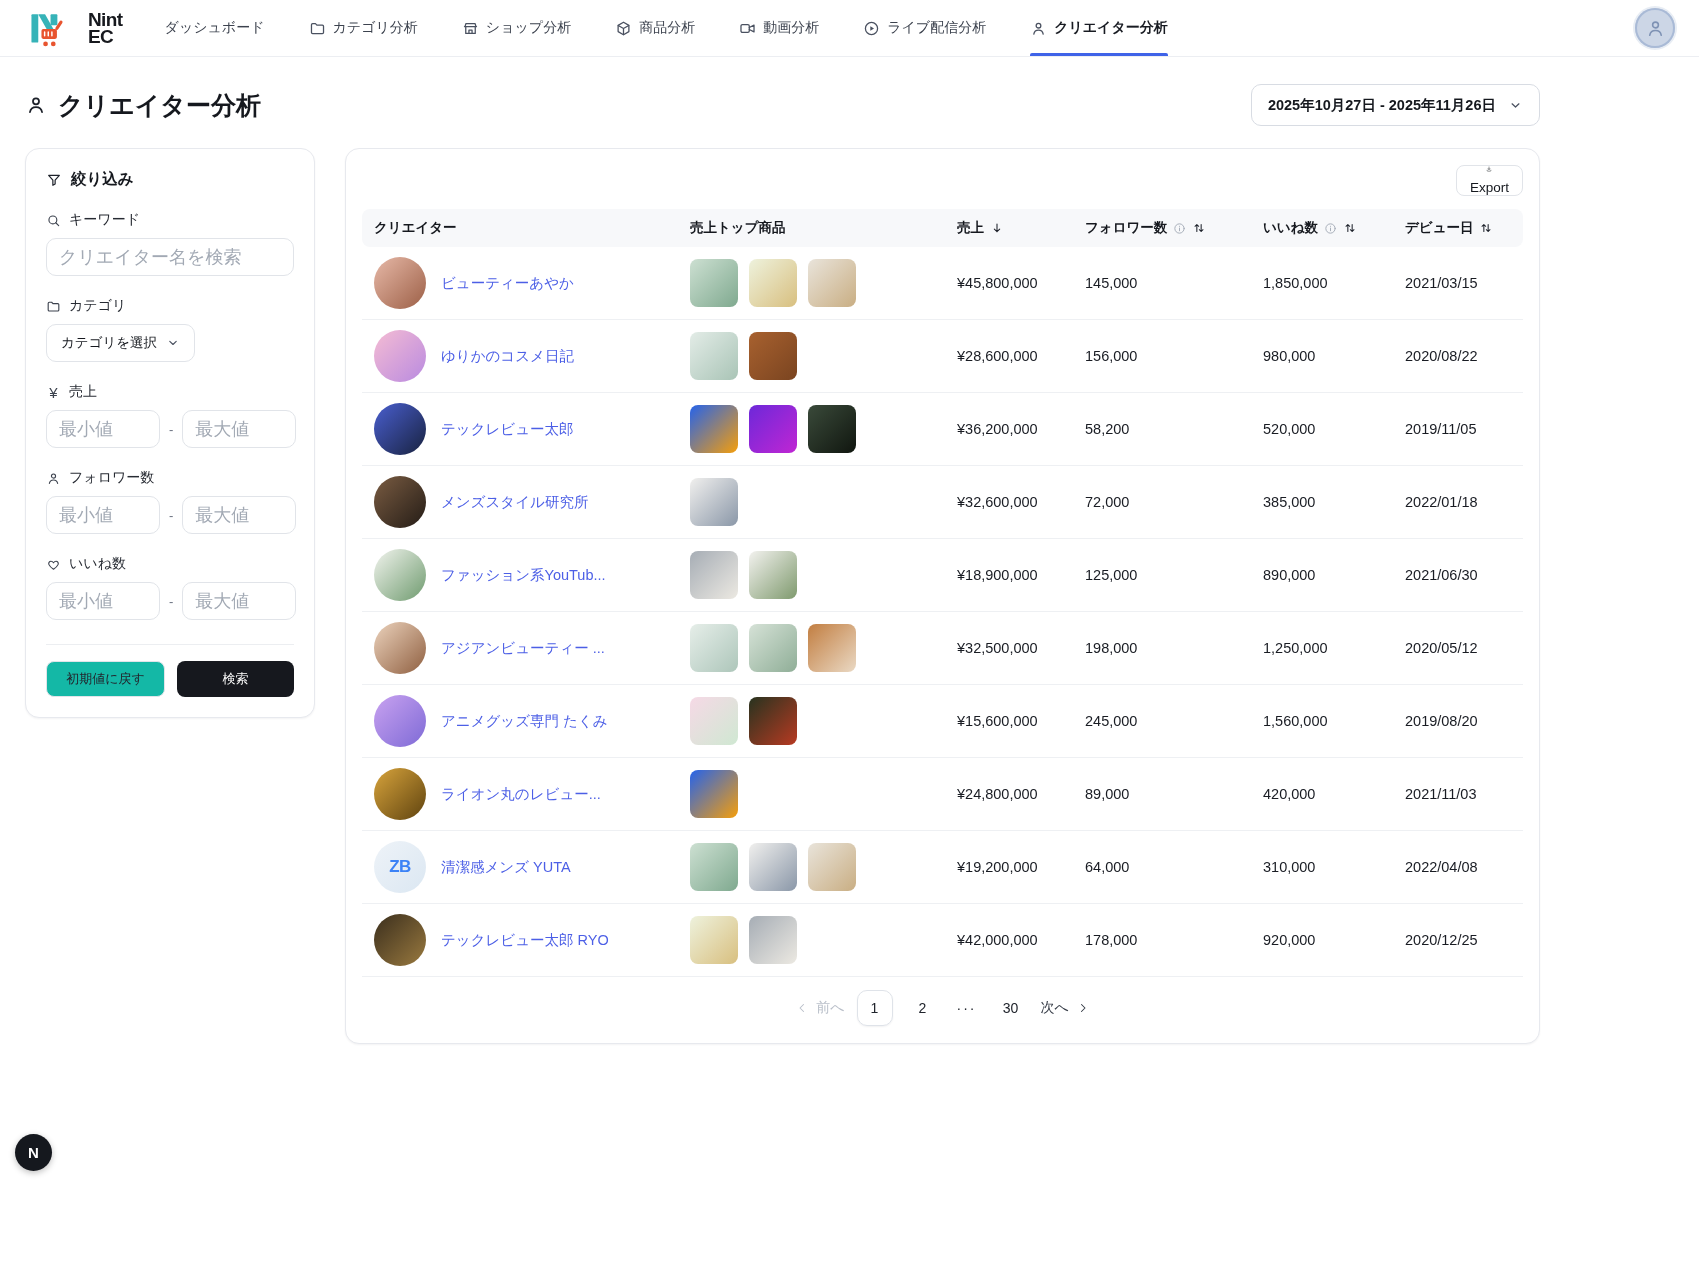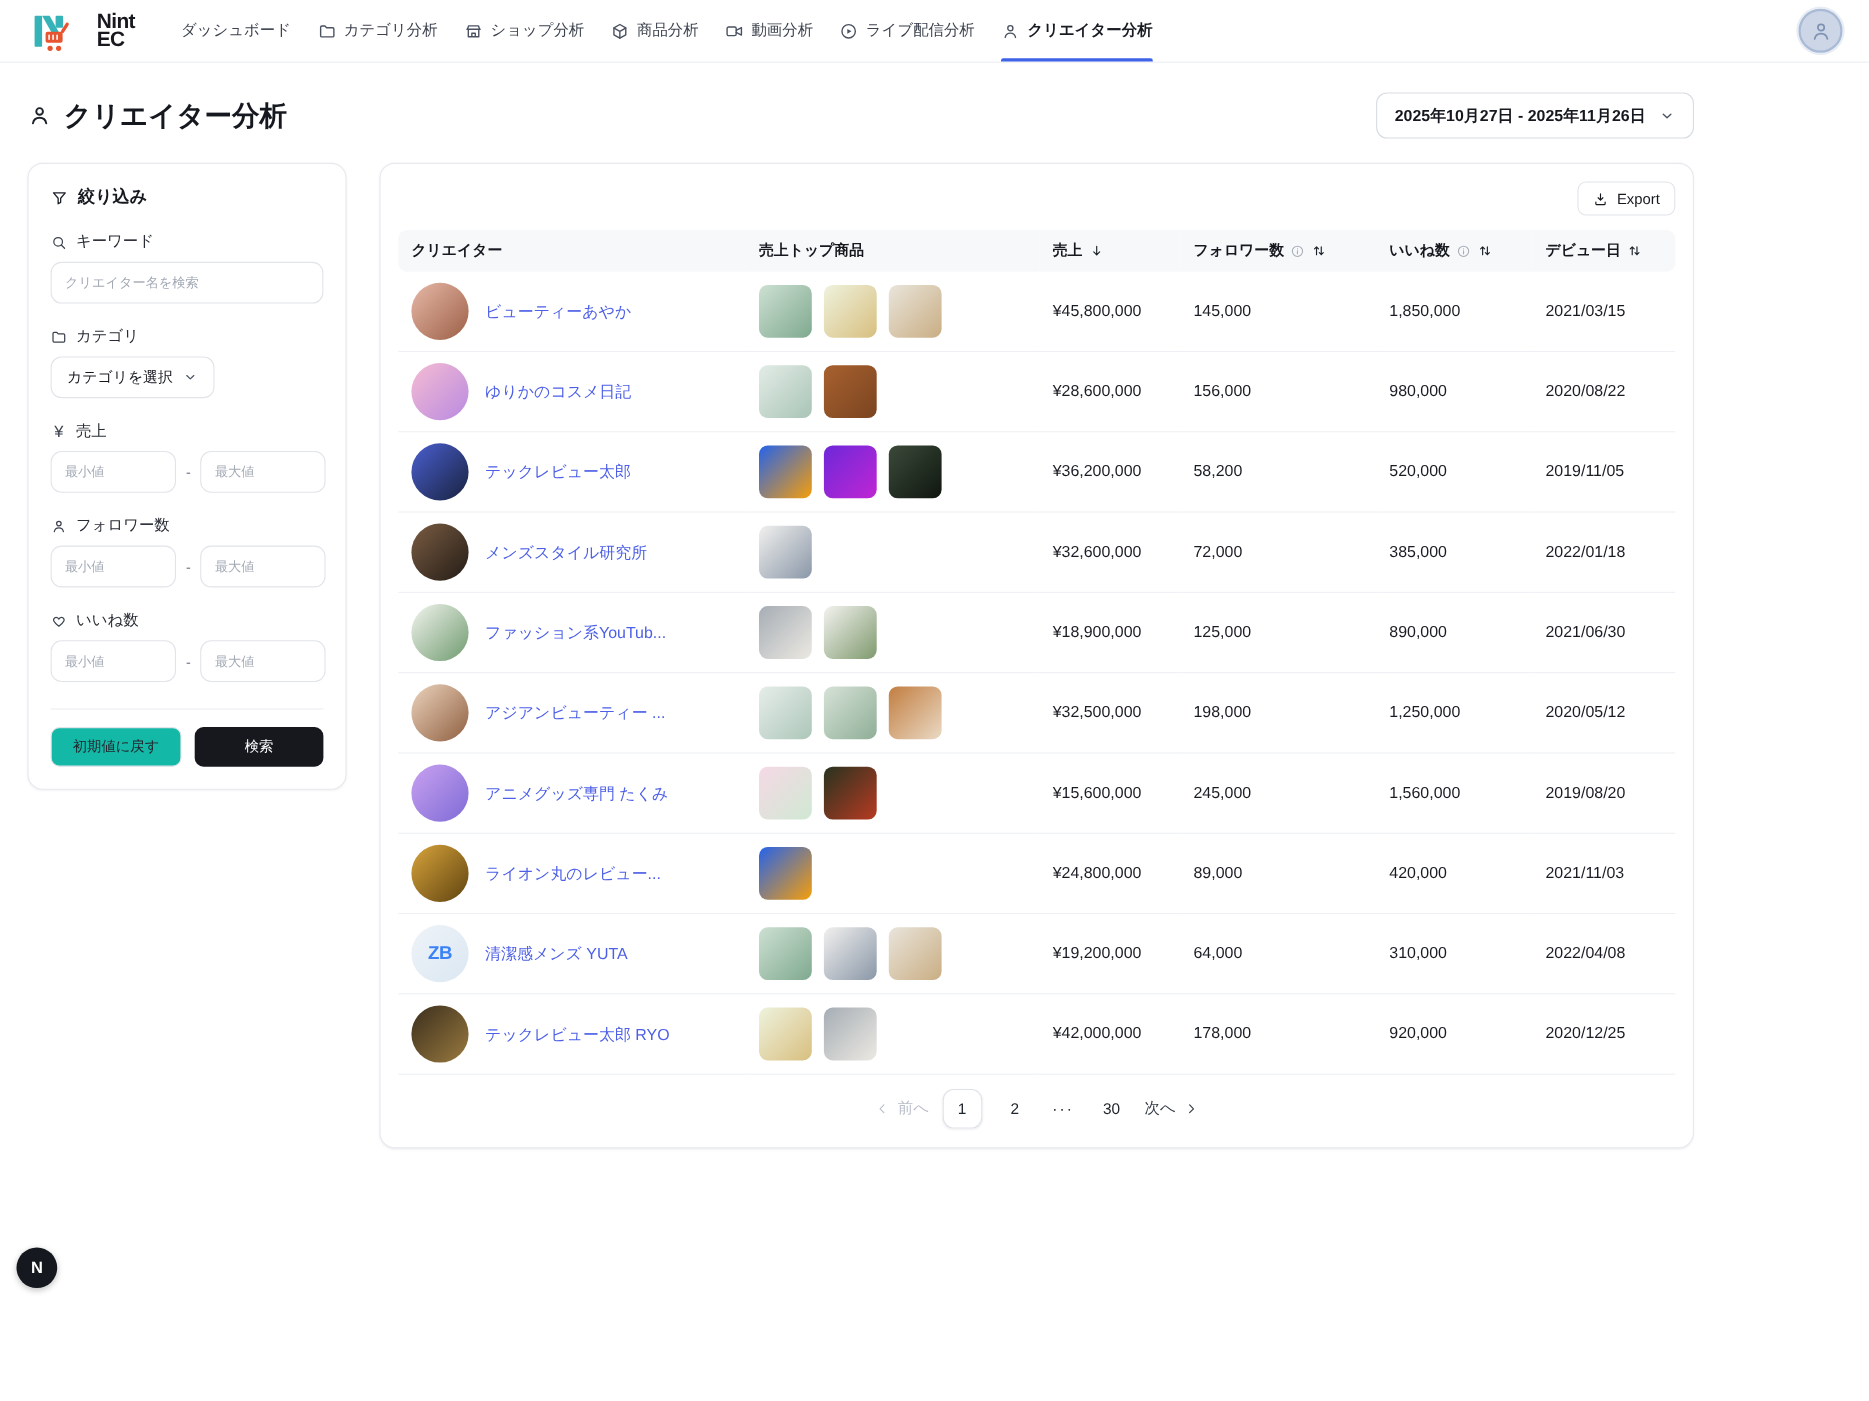--- a/index.html
+++ b/index.html
@@ -9,21 +9,21 @@
     background: #ffffff; color: #1d212a; position: relative; overflow: hidden;
   }
   svg { display: block; }
 
   
   .navbar { height: 57px; display: flex; align-items: center; padding: 0 24px 0 26px;
     border-bottom: 1px solid #eceef2; background: #fff; }
   .logo { display: flex; align-items: center; gap: 22px; margin-right: 42px; cursor: pointer; }
   .logo-text { display: flex; flex-direction: column; font-weight: 800; font-size: 19px;
     line-height: 0.92; letter-spacing: -0.6px; color: #17191e; }
-  .main-nav { display: flex; align-items: stretch; gap: 24px; height: 100%; }
+  .main-nav { display: flex; align-items: stretch; gap: 44px; height: 100%; }
   .nav-item { display: flex; align-items: center; gap: 7px; font-size: 14px; color: #3c424e;
     position: relative; cursor: pointer; white-space: nowrap; }
   .nav-item .nav-ic { width: 17px; height: 17px; color: #4a5160; }
   .nav-item.active { color: #181b22; font-weight: 600; }
   .nav-item.active::after { content: ""; position: absolute; left: 0; right: 0; bottom: 0;
     height: 3px; background: #3f63e8; border-radius: 2px 2px 0 0; }
   .user-avatar { margin-left: auto; width: 40px; height: 40px; border-radius: 50%;
     background: #ccd6e6; display: flex; align-items: center; justify-content: center;
     color: #7e92b4; cursor: pointer; box-shadow: inset 0 0 0 2px #a9bad6, 0 0 0 2px #e8edf4; }
   .user-avatar svg { width: 21px; height: 21px; }
@@ -43,21 +43,21 @@
 
   
   .filter-card { width: 290px; flex: none; border: 1px solid #e7e9ee; border-radius: 14px;
     background: #fff; box-shadow: 0 1px 2px rgba(16,24,40,.05); padding: 20px; }
   .filter-title { display: flex; align-items: center; gap: 9px; font-size: 15.5px; font-weight: 700; color: #15181e; }
   .filter-title svg { width: 16px; height: 16px; color: #1d212a; }
   .f-label { display: flex; align-items: center; gap: 8px; font-size: 14px; color: #272b33; margin: 21px 0 9px; }
   .f-label svg { width: 15px; height: 15px; color: #3c424e; }
   .yen-glyph { font-size: 15px; color: #3c424e; width: 15px; text-align: center; }
   .text-input { width: 100%; height: 38px; border: 1px solid #e1e4e9; border-radius: 10px;
-    padding: 0 12px; font-size: 12px; color: #15181e; outline: none;
+    padding: 0 12px; font-size: 18px; color: #15181e; outline: none;
     font-family: "Liberation Sans", "DejaVu Sans", sans-serif; background: #fff; }
   ::placeholder { color: #a2a9b4; opacity: 1; }
   .select-btn { display: inline-flex; align-items: center; gap: 9px; height: 38px;
     border: 1px solid #e1e4e9; background: #fff; border-radius: 10px; padding: 0 14px;
     font-size: 13.5px; color: #15181e; cursor: pointer; }
   .select-btn svg { width: 14px; height: 14px; color: #4a5160; }
   .range { display: flex; align-items: center; gap: 9px; }
   .range .text-input { width: 114px; flex: 1; }
   .range-dash { color: #6a7180; font-size: 13px; }
   .f-divider { height: 1px; background: #eceef1; margin: 24px 0 16px; }
@@ -68,21 +68,21 @@
   .btn-search { flex: 1; height: 36px; border: none; background: #16181e; color: #fff;
     border-radius: 8px; font-size: 13px; cursor: pointer;
     font-family: "Liberation Sans", "DejaVu Sans", sans-serif; }
 
   
   .table-card { flex: 1; border: 1px solid #e7e9ee; border-radius: 14px; background: #fff;
     box-shadow: 0 1px 2px rgba(16,24,40,.05); padding: 16px 16px 0; }
   .export-row { display: flex; justify-content: flex-end; margin-bottom: 13px; }
   .btn-export { display: flex; align-items: center; gap: 8px; height: 31px; padding: 0 13px;
     border: 1px solid #e1e4e9; border-radius: 8px; background: #fff; font-size: 13.5px;
-    color: #15181e; cursor: pointer; font-family: "Liberation Sans", "DejaVu Sans", sans-serif; }
+    color: #15181e; cursor: pointer; font-family: "Liberation Sans", "DejaVu Sans", sans-serif; flex-direction: column; }
   .btn-export svg { width: 14px; height: 14px; }
 
   table { width: 100%; border-collapse: collapse; table-layout: fixed; }
   thead th { background: #f7f8fa; text-align: left; font-size: 13.5px; font-weight: 700;
     color: #15181e; padding: 10px 12px; white-space: nowrap; }
   thead th:first-child { border-radius: 8px 0 0 8px; }
   thead th:last-child { border-radius: 0 8px 8px 0; }
   .th-wrap { display: inline-flex; align-items: center; gap: 6px; }
   .th-info { width: 13px; height: 13px; color: #a6adb8; }
   .th-sort { width: 14px; height: 14px; color: #1d212a; }

